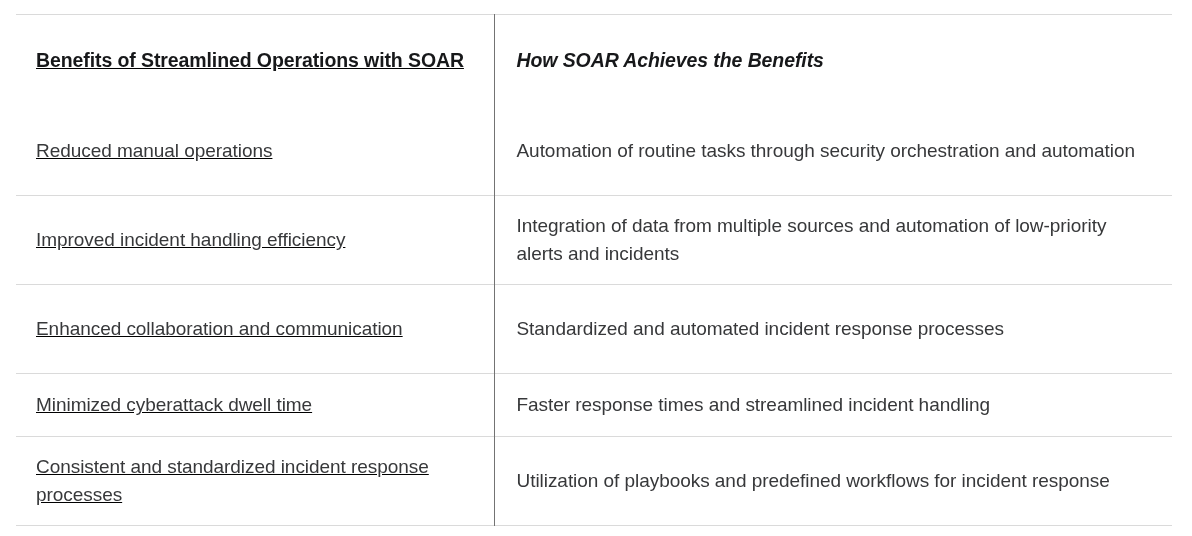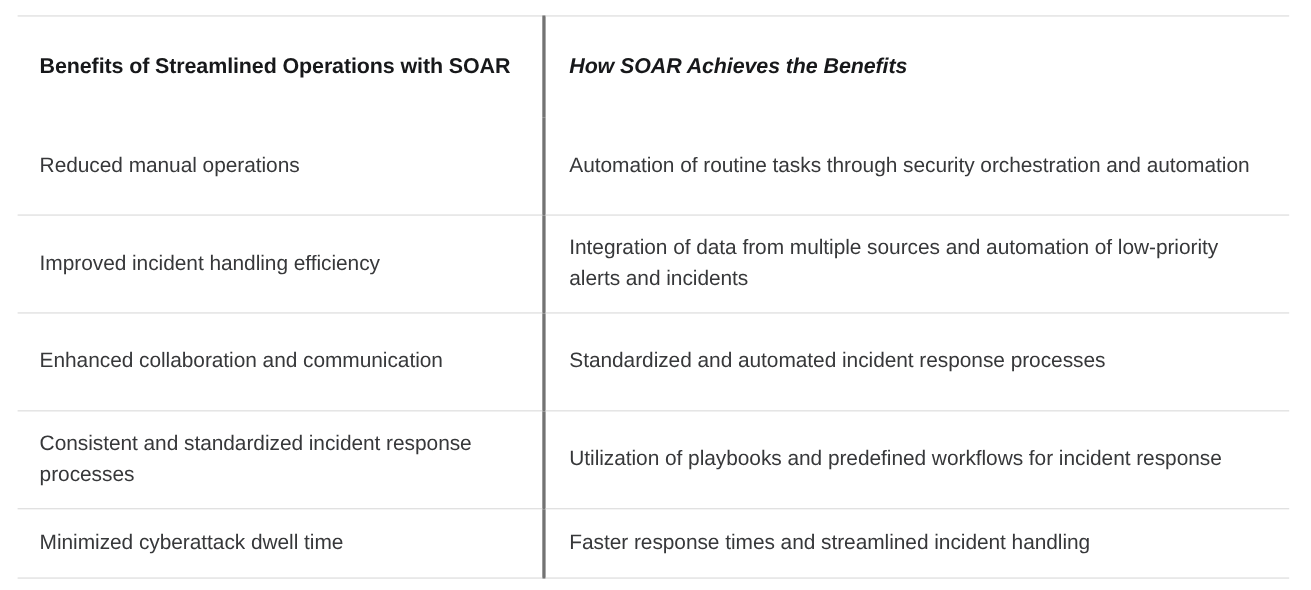--- a/index.html
+++ b/index.html
@@ -40,22 +40,23 @@
     border-bottom: none;
   }
 
   th, td {
     vertical-align: middle;
     text-align: left;
     padding: 0;
   }
 
   th.cell-left, td.cell-left {
-    border-right: 3px solid #737373;
+    border-right: 1px solid #737373;
     padding: 16px 24px 16px 20px;
+    text-decoration: underline;
   }
   th.cell-right, td.cell-right {
     padding: 16px 20px 16px 22px;
   }
 
   th .cell-text {
     font-size: 19.5px;
     font-weight: bold;
     line-height: 1.42;
     color: #17181a;
@@ -113,31 +114,31 @@
         </td>
       </tr>
       <tr class="data-row">
         <td class="cell-left">
           <div class="cell-text">Enhanced collaboration and communication</div>
         </td>
         <td class="cell-right">
           <div class="cell-text">Standardized and automated incident response processes</div>
         </td>
       </tr>
+      <tr class="data-row row-single">
+        <td class="cell-left">
+          <div class="cell-text">Minimized cyberattack dwell time</div>
+        </td>
+        <td class="cell-right">
+          <div class="cell-text">Faster response times and streamlined incident handling</div>
+        </td>
+      </tr>
       <tr class="data-row">
         <td class="cell-left">
           <div class="cell-text">Consistent and standardized incident response processes</div>
         </td>
         <td class="cell-right">
           <div class="cell-text">Utilization of playbooks and predefined workflows for incident response</div>
         </td>
       </tr>
-      <tr class="data-row row-single">
-        <td class="cell-left">
-          <div class="cell-text">Minimized cyberattack dwell time</div>
-        </td>
-        <td class="cell-right">
-          <div class="cell-text">Faster response times and streamlined incident handling</div>
-        </td>
-      </tr>
     </tbody>
   </table>
 </div>
 
 </body></html>

